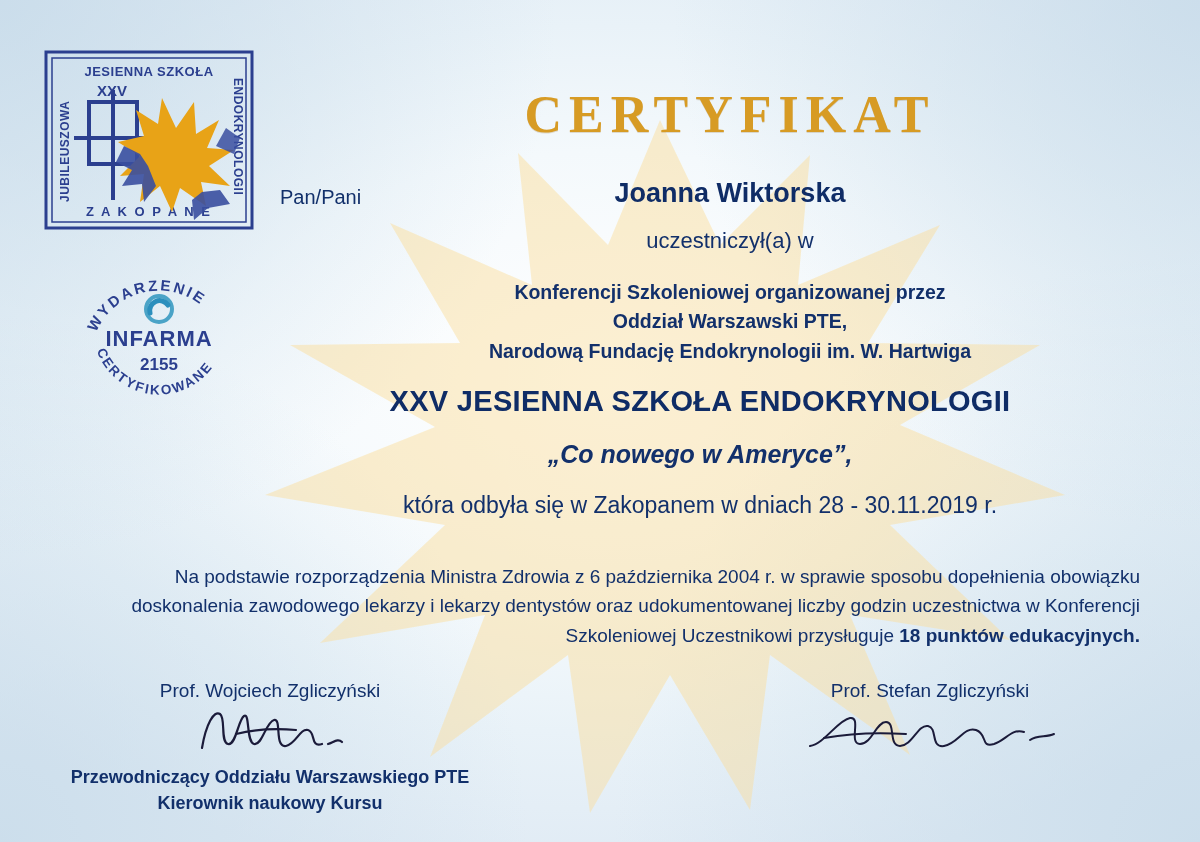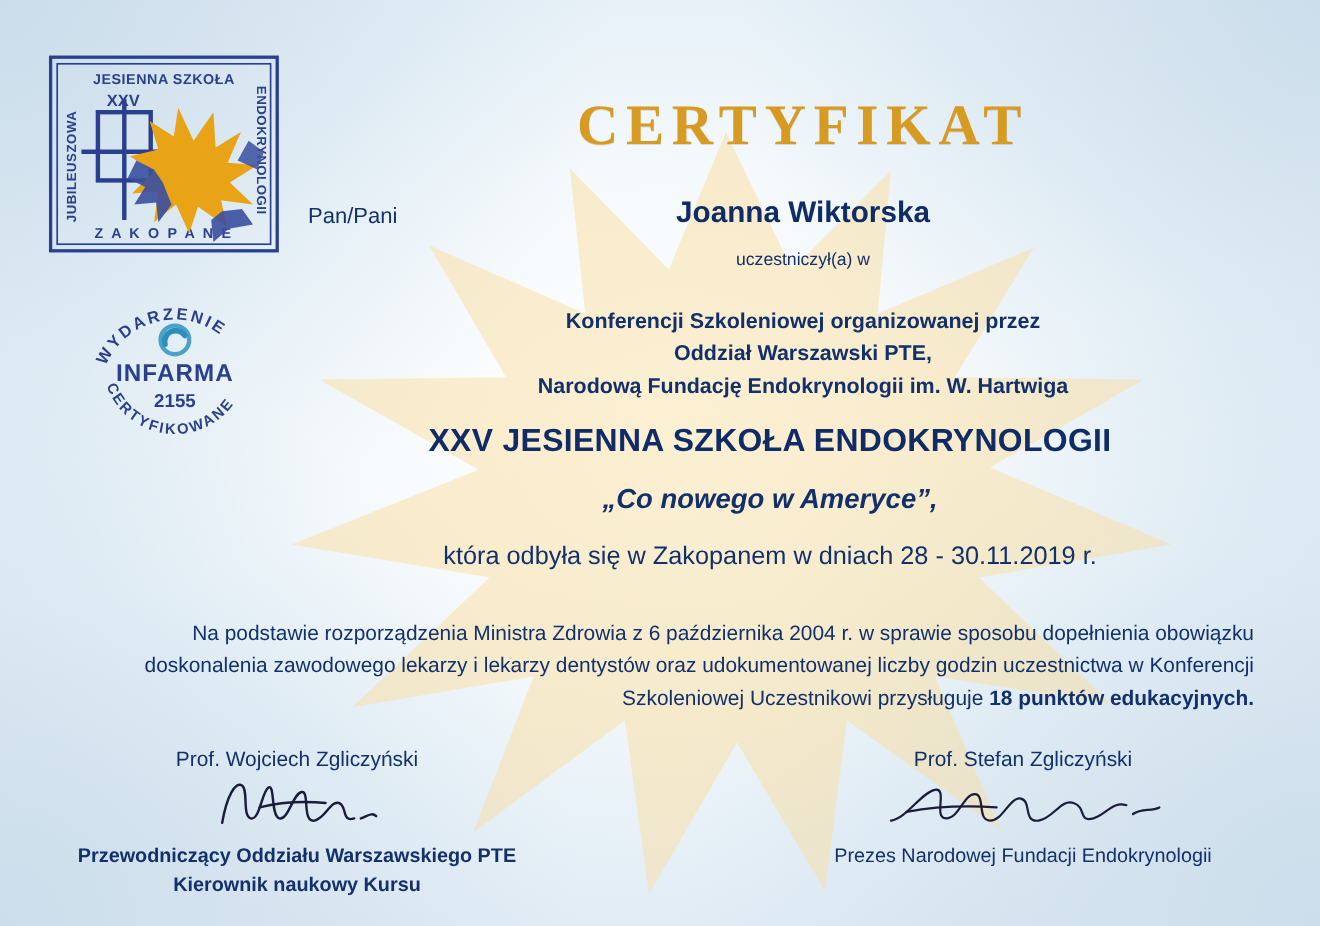--- a/index.html
+++ b/index.html
@@ -90,21 +90,21 @@
     font-size: 27px;
     font-weight: bold;
     color: #0f2c66;
   }
   .participated {
     position: absolute;
     left: 400px;
     top: 228px;
     width: 660px;
     text-align: center;
-    font-size: 16px;
+    font-size: 22px;
     color: #12306b;
   }
   .org-block {
     position: absolute;
     left: 330px;
     top: 278px;
     width: 800px;
     text-align: center;
     font-size: 19.5px;
     font-weight: bold;
@@ -293,17 +293,16 @@
       <div class="sig-name">Prof. Stefan Zgliczyński</div>
       <svg class="sig-scribble" viewBox="0 0 300 52" xmlns="http://www.w3.org/2000/svg">
         <g fill="none" stroke="#1b1b3a" stroke-width="2" stroke-linecap="round">
           <path d="M30 42 C44 40, 58 16, 70 14 C82 12, 68 40, 80 40 C92 40, 96 18, 106 18
                    C116 18, 108 42, 120 42 C132 42, 138 20, 148 22 C158 24, 150 44, 164 42
                    C178 40, 184 22, 196 26 C208 30, 200 44, 214 40 C226 36, 232 24, 244 28"></path>
           <path d="M44 34 C66 30, 96 28, 126 30"></path>
           <path d="M250 36 C258 30, 266 34, 274 30"></path>
         </g>
       </svg>
-      <div class="sig-role thin">Prezes Narodowej Fundacji Endokrynologii</div>
     </div>
 
   </div>
 </div>
 
 </body></html>

